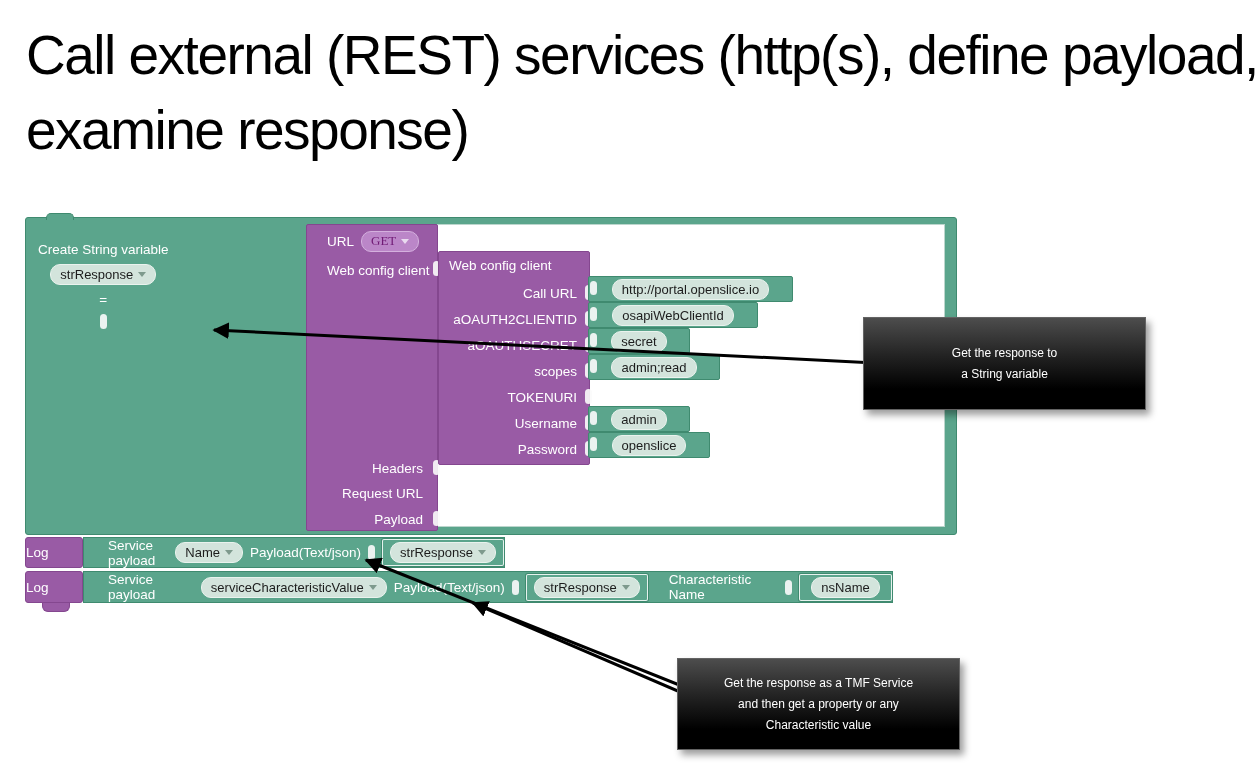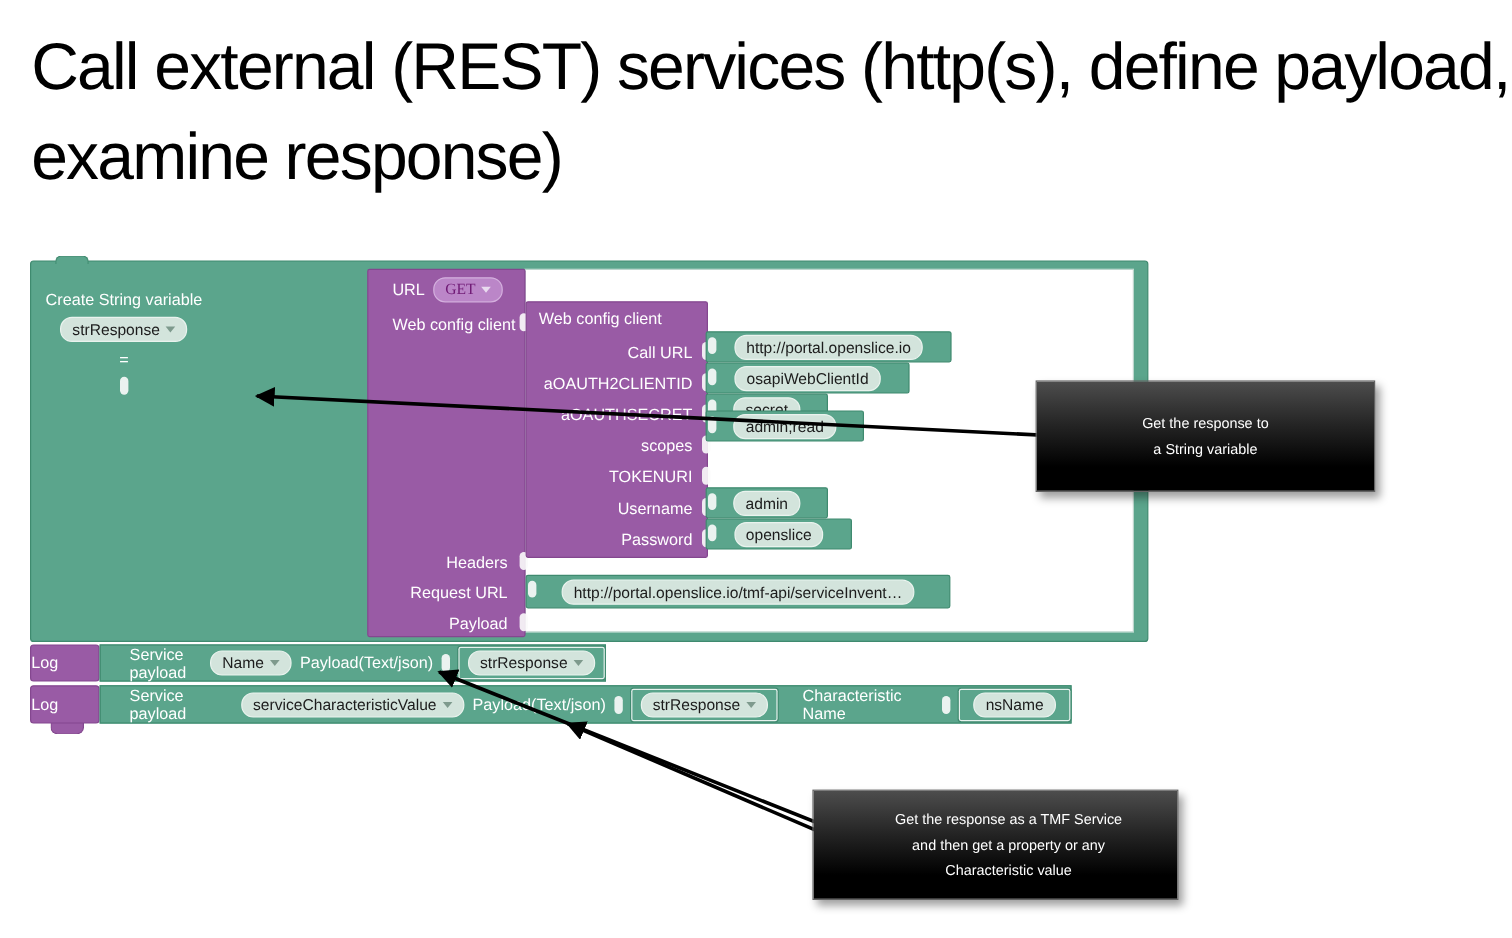--- a/index.html
+++ b/index.html
@@ -53,21 +53,21 @@
   .log-tab{position:absolute;left:42px;top:602px;width:26px;height:9px;background:#995ba5;
            border:1px solid #84478f;border-top:none;border-radius:0 0 6px 6px;z-index:0;}
 
   
   .arrows{position:absolute;left:0;top:0;z-index:3;pointer-events:none;}
   .callout{position:absolute;z-index:4;display:flex;align-items:center;justify-content:center;
            text-align:center;color:#fff;font-size:12px;line-height:21px;white-space:pre-line;
            background:linear-gradient(180deg,#4d4d4d 0%,#242424 40%,#000 78%);
            border:1px solid #636363;box-shadow:4px 5px 7px rgba(0,0,0,.38);}
   .callout1{left:863px;top:317px;width:281px;height:91px;}
-  .callout2{left:677px;top:658px;width:281px;height:90px;padding-left:22px;}
+  .callout2{left:677px;top:658px;width:281px;height:90px;}
 </style>
 </head>
 <body>
 
 <h1 class="title">Call external (REST) services (http(s), define payload, examine response)</h1>
 
 <div class="workspace">
   <div class="notch-top"></div>
   <div class="white-area"></div>
 
@@ -144,45 +144,39 @@
     <span class="pill">
         <span>osapiWebClientId</span>
       </span>
   </div>
   <div class="vblock" style="left:562px;top:110px;width:100px">
     <span class="sock"></span>
     <span class="pill">
         <span>secret</span>
       </span>
   </div>
-  <div class="vblock" style="left:562px;top:124px;width:130px">
+  <div class="vblock" style="left:562px;top:136px;width:130px">
     <span class="sock"></span>
     <span class="pill">
         <span>admin;read</span>
       </span>
   </div>
   <div class="vblock" style="left:562px;top:188px;width:100px">
     <span class="sock"></span>
     <span class="pill">
         <span>admin</span>
       </span>
   </div>
   <div class="vblock" style="left:562px;top:214px;width:120px">
     <span class="sock"></span>
     <span class="pill">
         <span>openslice</span>
       </span>
   </div>
 
-  <div class="vblock" style="left:412px;top:261px;width:352px;height:26px">
-    <span class="sock"></span>
-    <span class="pill">
-        <span>http://portal.openslice.io/tmf-api/serviceInvent…</span>
-      </span>
-  </div>
 </div>
 
 <div class="log-row" style="left:25px;top:537px;height:31px">
   <div class="log-stub">
       <span>Log</span>
     </div>
   <div class="log-body" style="width:422px">
     <span>Service payload</span>
     <span class="pill">
       <span>Name</span>

